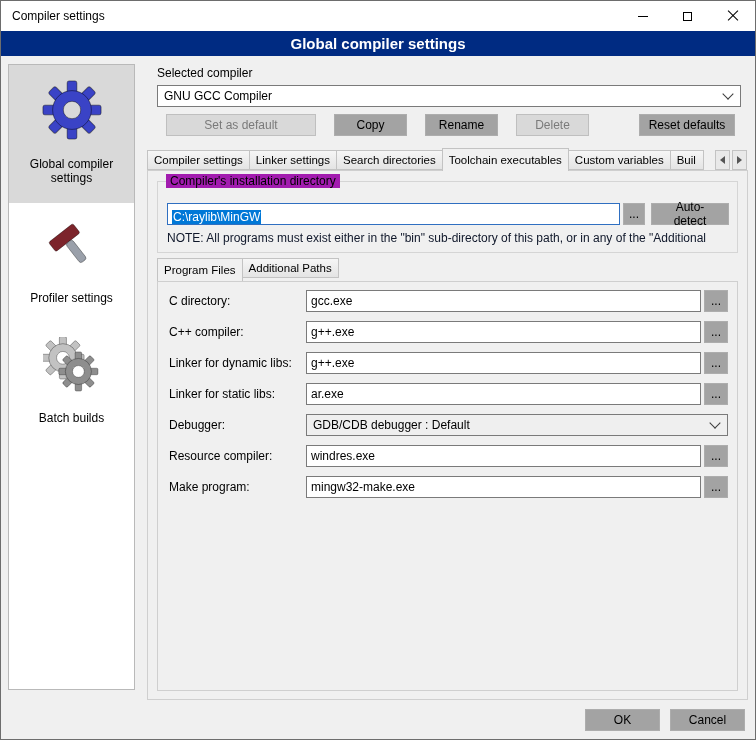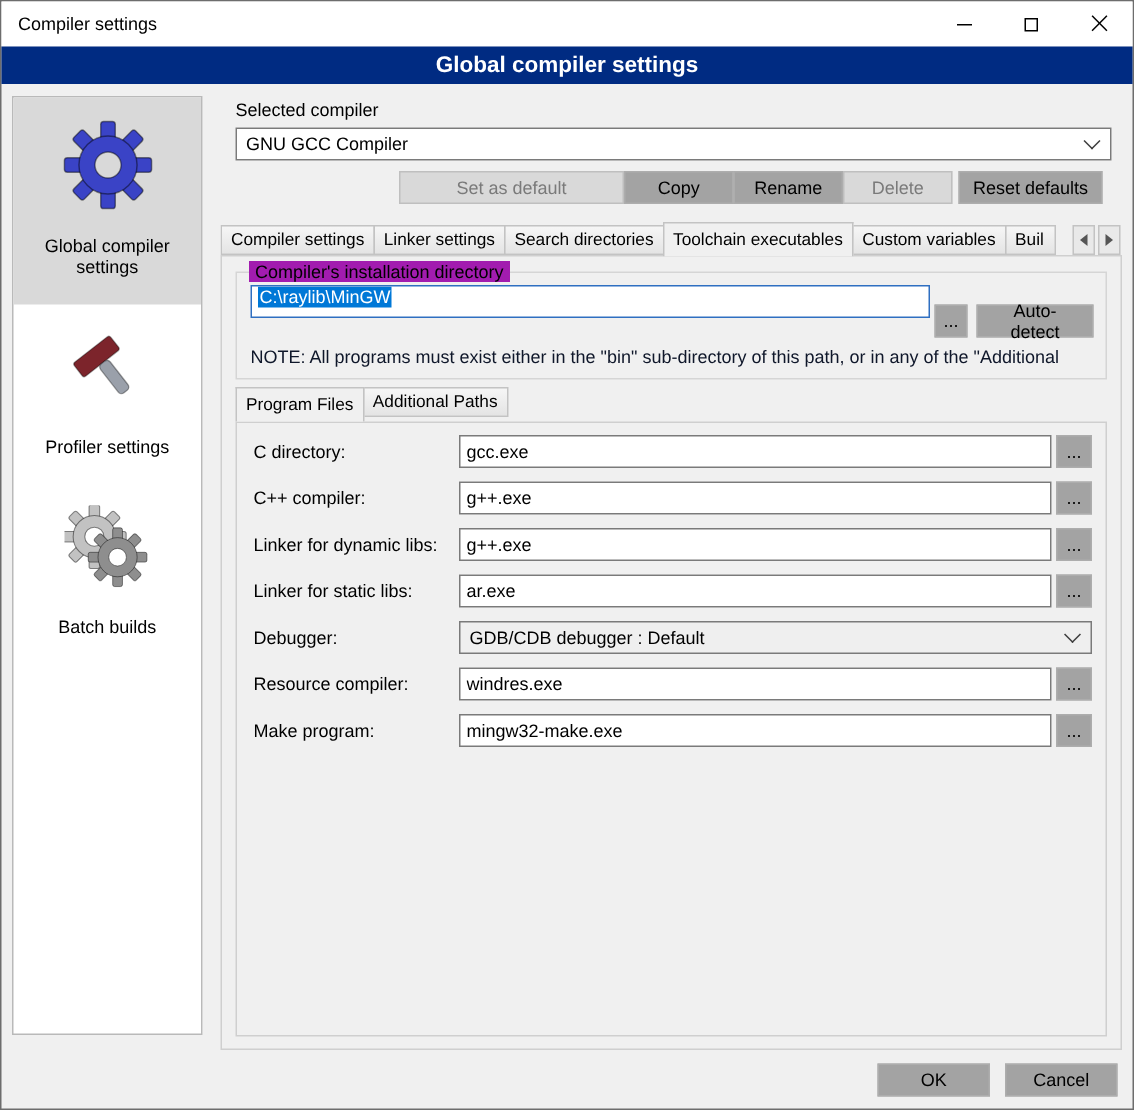--- a/index.html
+++ b/index.html
@@ -61,31 +61,31 @@
   .combo-arrow { margin-left:auto; display:flex; align-items:center; }
   .chev {
     display:block; width:8px; height:8px;
     border-right:1.5px solid #3c3c3c; border-bottom:1.5px solid #3c3c3c;
     transform:rotate(45deg); margin-top:-4px;
   }
   .compiler-combo { position:absolute; left:157px; right:15px; top:85px; height:22px; }
 
   .btnrow {
     position:absolute; left:157px; right:21px; top:114px; height:22px;
-    display:flex; justify-content:flex-end; gap:0;
+    display:flex; justify-content:flex-end; gap:18px;
   }
   .btn {
     height:22px; background:#a3a3a3; border:1px solid #adadad;
     font-family:inherit; font-size:12px; color:#000; padding:0 8px;
     display:flex; align-items:center; justify-content:center;
   }
   .btn.disabled { background:#d9d9d9; border-color:#bfbfbf; color:#7a7a7a; }
   .w-setdefault { width:150px; }
   .w72 { width:73px; }
-  .w-reset { width:96px; margin-left:4px; }
+  .w-reset { width:96px; margin-left:32px; }
 
   
   .tabstrip {
     position:absolute; left:147px; right:42px; top:147px; height:24px;
     display:flex; align-items:flex-end; overflow:hidden; z-index:2;
   }
   .tab {
     flex:none; height:20px; margin-bottom:1px; padding:0 6px;
     background:linear-gradient(#f6f6f6,#e4e4e4);
     border:1px solid #c3c3c3; white-space:nowrap;
@@ -112,23 +112,23 @@
   }
 
   .groupbox {
     position:absolute; left:9px; right:9px; top:10px; height:72px;
     border:1px solid #d5d5d5;
   }
   .groupbox-label {
     position:absolute; top:-8px; left:8px; background:#a21caf; padding:0 4px;
   }
   .dir-input {
-    position:absolute; left:9px; right:117px; top:8px; height:22px;
+    position:absolute; left:9px; right:117px; top:21px; height:22px;
     border:1px solid #2f6fc1; background:#fff;
-    display:flex; align-items:flex-start; padding-left:4px; overflow:hidden;
+    display:flex; align-items:flex-end; padding-left:4px; overflow:hidden;
   }
   .dir-selection { background:#0078d7; color:#fff; padding:0 1px; white-space:nowrap; }
   .dir-browse  { position:absolute; right:92px; top:21px; width:22px; height:22px; }
   .autodetect  { position:absolute; right:8px;  top:21px; width:78px; height:22px; }
   .note {
     position:absolute; left:9px; right:1px; top:49px;
     color:#0f172a; white-space:nowrap; overflow:hidden; font-size:12px;
   }
 
   

